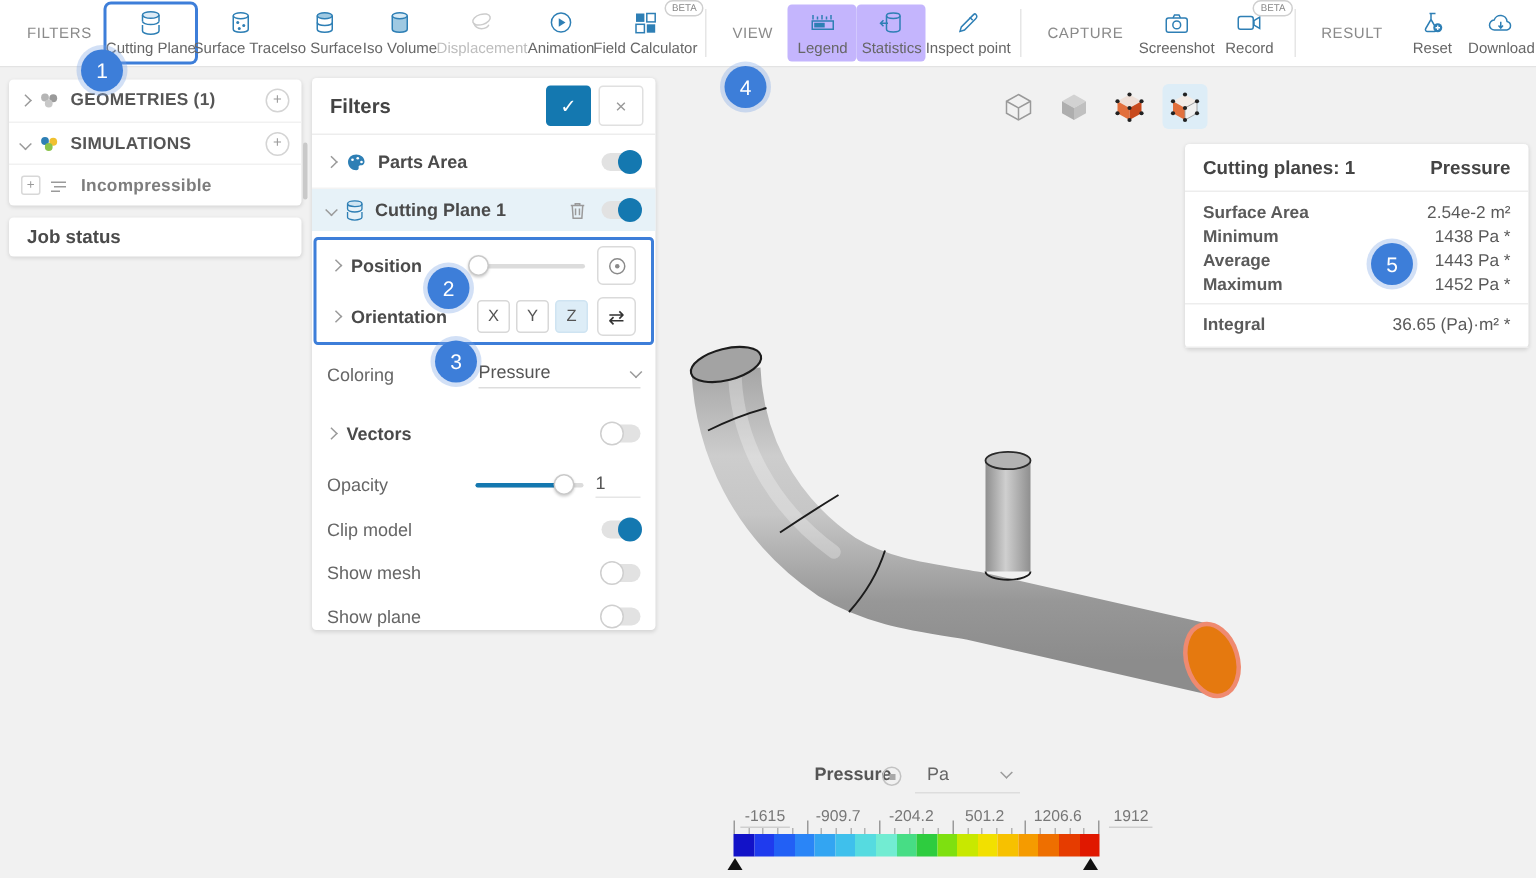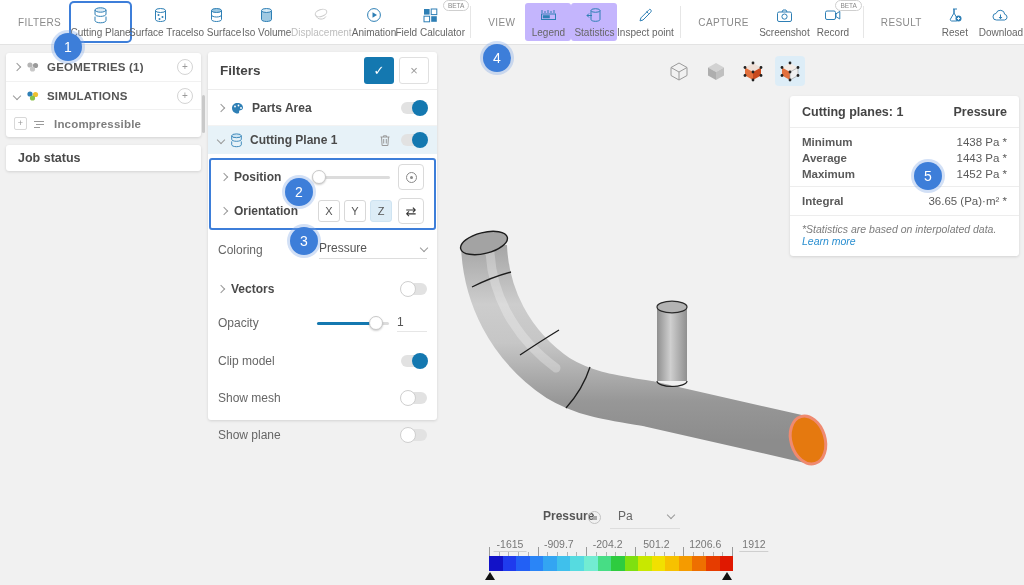--- a/index.html
+++ b/index.html
@@ -52,21 +52,21 @@
   .frow { display:flex; align-items:center; padding:0 10px; position:relative; }
   .frow .flabel { font-size:12px; color:#4a4a4a; margin-left:7px; font-weight:bold; }
   .frow .flabel.plain { font-weight:normal; color:#666; margin-left:0; }
   .row-parts { height:36px; border-bottom:1px solid #f3f3f3; }
   .row-cutting { height:28px; background:#e7f2f8; }
   .anno-group { margin:4px 1px 2px 1px; border:2px solid #3d7ed9; border-radius:3px; }
   .row-position, .row-orientation { height:34px; }
   .row-coloring { height:36px; margin-top:2px; }
   .row-vectors { height:30px; margin-top:6px; }
   .row-opacity { height:30px; margin-top:4px; }
-  .row-simple { height:28px; margin-top:9px; }
+  .row-simple { height:28px; margin-top:1px; }
 
   .toggle { width:26px; height:12px; background:#e2e2e2; border-radius:6px; position:relative; margin-left:auto; cursor:pointer; flex:none; }
   .toggle .knob { position:absolute; width:16px; height:16px; border-radius:50%; top:-2px; }
   .toggle.on .knob { right:-1px; background:#1478b0; }
   .toggle.off .knob { left:-1px; background:#fff; border:1px solid #cfcfcf; }
 
   .trash { margin-left:auto; margin-right:10px; cursor:pointer; display:flex; }
 
   .slider { position:relative; height:14px; flex:none; }
   .slider .track { position:absolute; left:0; right:0; top:6px; height:3px; background:#dcdcdc; border-radius:2px; }
@@ -538,38 +538,39 @@
   </span>
 </div>
 
 <div class="card" id="stats-card">
   <div class="st-header">
     <span>Cutting planes: 1</span>
     <span>Pressure</span>
   </div>
   <div class="st-body">
     <div class="st-row">
+      <span class="sl">Surface Area</span>
+      <span class="sv">2.54e-2 m²</span>
+    </div>
+    <div class="st-row">
       <span class="sl">Minimum</span>
       <span class="sv">1438 Pa *</span>
     </div>
     <div class="st-row">
       <span class="sl">Average</span>
       <span class="sv">1443 Pa *</span>
     </div>
     <div class="st-row">
       <span class="sl">Maximum</span>
       <span class="sv">1452 Pa *</span>
     </div>
   </div>
   <div class="st-integral">
     <span class="st-row sl" style="padding:0;font-size:11.5px;font-weight:bold;color:#5a5a5a">Integral</span>
     <span class="st-row sv" style="padding:0;font-size:11.5px;color:#5a5a5a">36.65 (Pa)·m² *</span>
-  </div>
-  <div class="st-foot">
-    <span>*Statistics are based on interpolated data. </span><a>Learn more</a>
   </div>
 </div>
 
 <span id="legend-field">Pressure</span>
 <span id="legend-gear"></span>
 <span id="legend-unit">Pa</span>
 <span id="legend-unit-chev" class="chev down"></span>
 <div id="legend-unit-line"></div>
 <div id="legend-labels">
     <span class="editable" style="left: 0%;">-1615</span>

